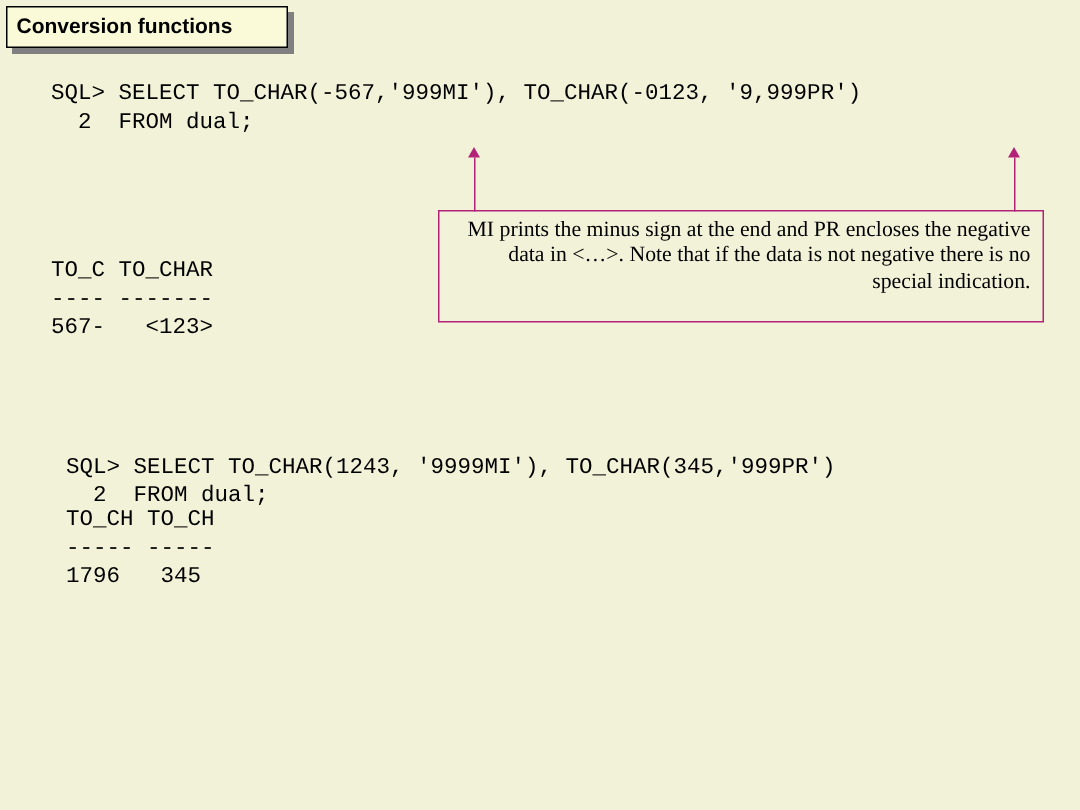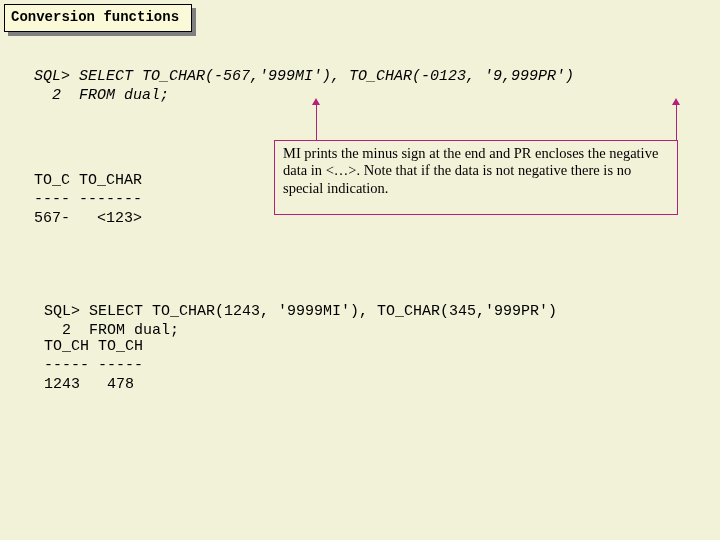--- a/index.html
+++ b/index.html
@@ -22,47 +22,48 @@
   }
   .title-box {
     position: absolute;
     top: 4px;
     left: 4px;
     width: 188px;
     height: 28px;
     background: #fafad9;
     border: 1px solid #000;
     padding: 4px 6px;
-    font-family: Liberation Mono, monospace;
+    font-family: Liberation Sans, sans-serif;
     font-weight: bold;
     font-size: 14px;
   }
   .code-block {
     position: absolute;
     font-family: "Courier New", monospace;
     font-size: 15px;
     white-space: pre;
     line-height: 1.25;
   }
-  .code1 { top: 68px; left: 34px; font-style: italic; }
+  .code1 { top: 54px; left: 34px; }
   .code2 { top: 148px; left: 34px; margin-top: 24px; }
   .code3 { top: 258px; left: 44px; margin-top: 45px; }
   .code4 { top: 338px; left: 44px; }
   .note-box {
     position: absolute;
     top: 140px;
-    left: 274px;
+    left: 292px;
     width: 404px;
     height: 75px;
     border: 1px solid #b22278;
     background: transparent;
     padding: 4px 8px;
     font-family: "Times New Roman", serif;
     font-size: 14.5px;
     line-height: 1.2;
+    text-align: right;
   }
   .arrow-line {
     position: absolute;
     width: 1px;
     background: #b22278;
   }
   .arrow-head {
     position: absolute;
     width: 0;
     height: 0;
@@ -97,13 +98,13 @@
 
 <div class="note-box">
   <span>MI prints the minus sign at the end and PR encloses the negative data in &lt;…&gt;.  Note that if the data is not negative there is no special indication.</span>
 </div>
 
 <div class="code-block code3"><span>SQL&gt; SELECT TO_CHAR(1243, '9999MI'), TO_CHAR(345,'999PR')</span>
 <span>  2  FROM dual;</span></div>
 
 <div class="code-block code4">TO_CH TO_CH
 ----- -----
-1243   478</div>
+1796   345</div>
 
 </body></html>

